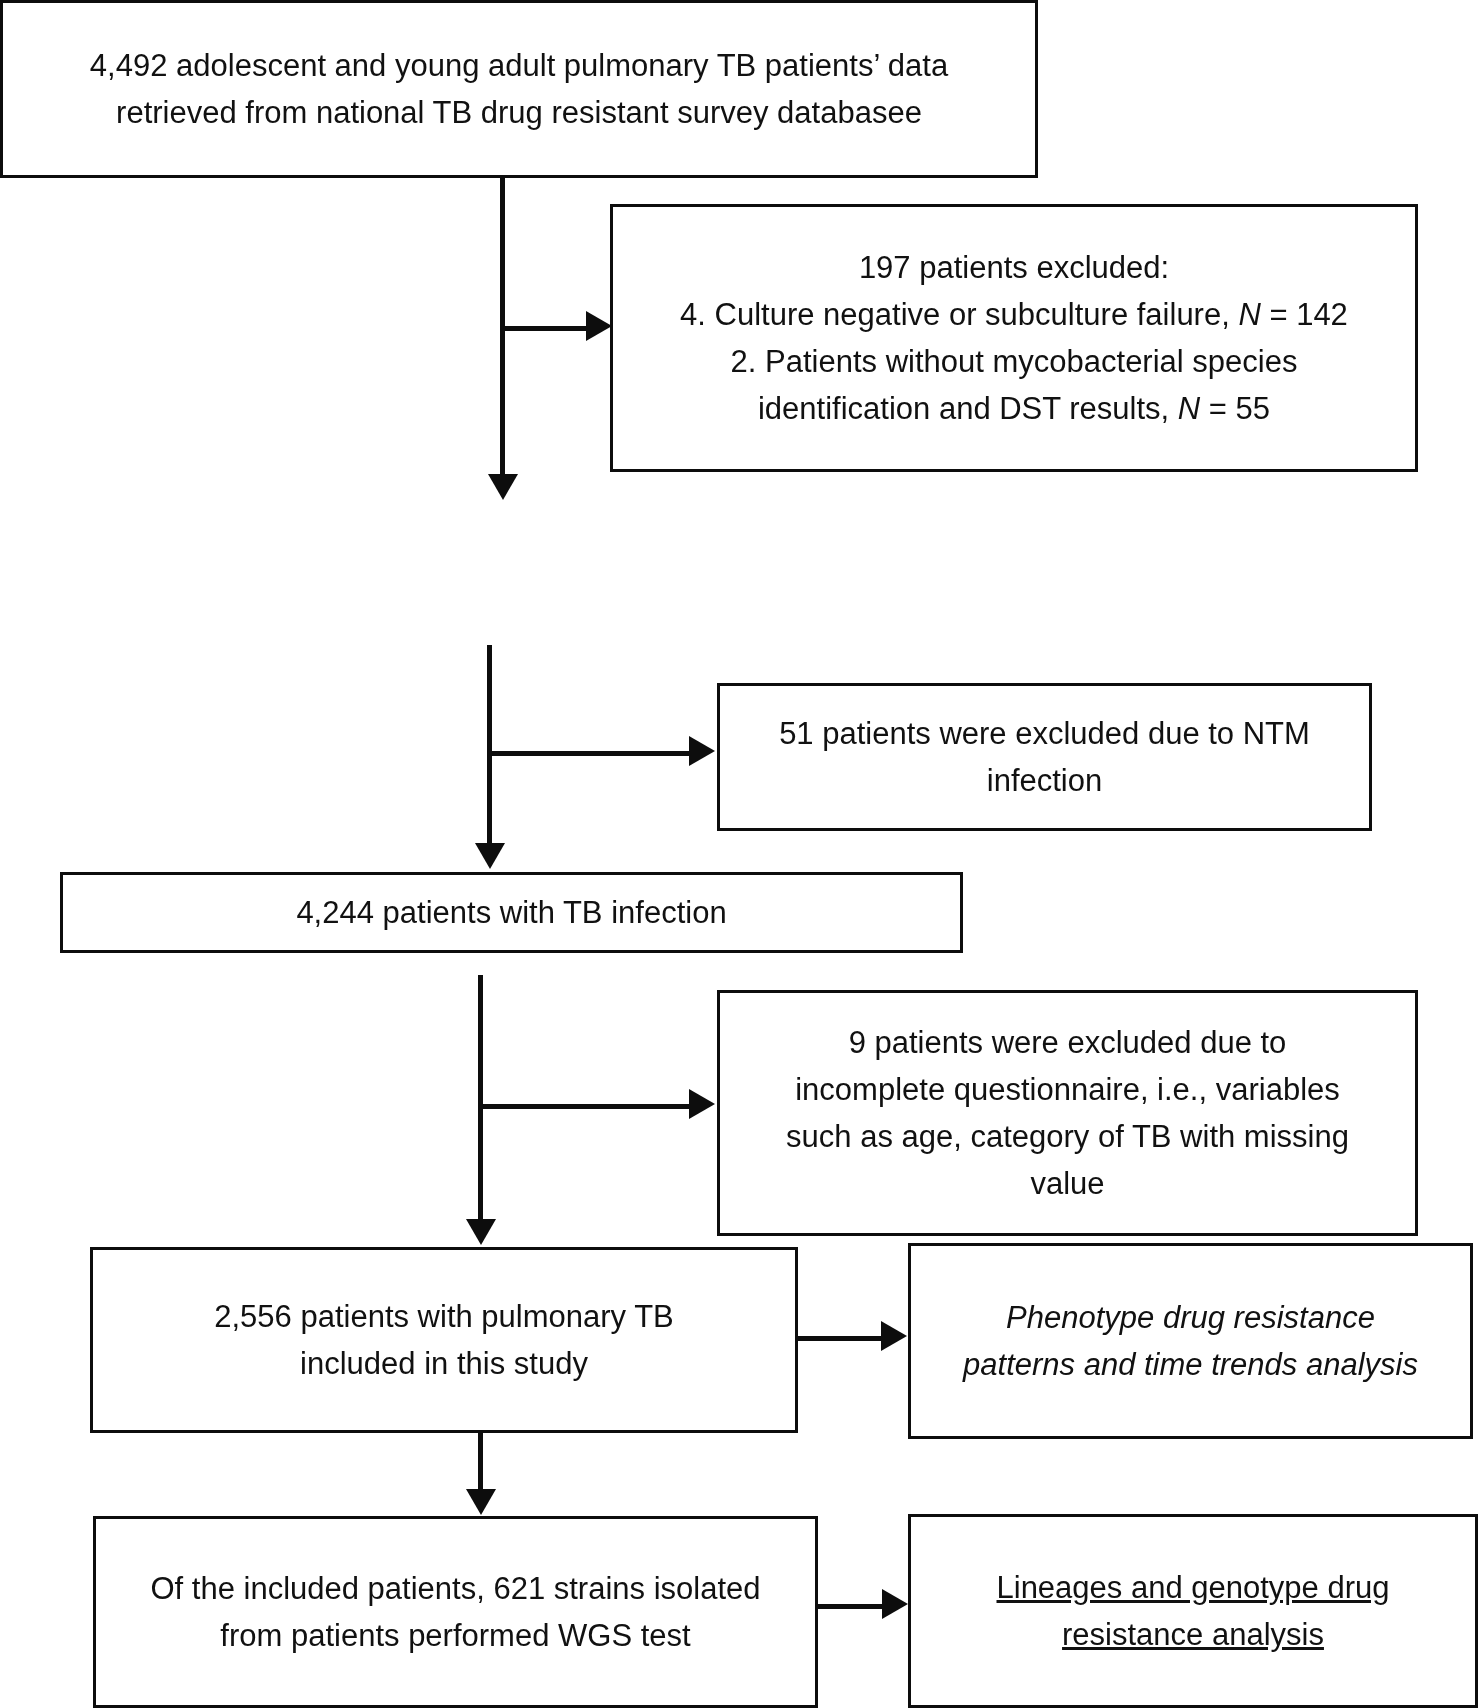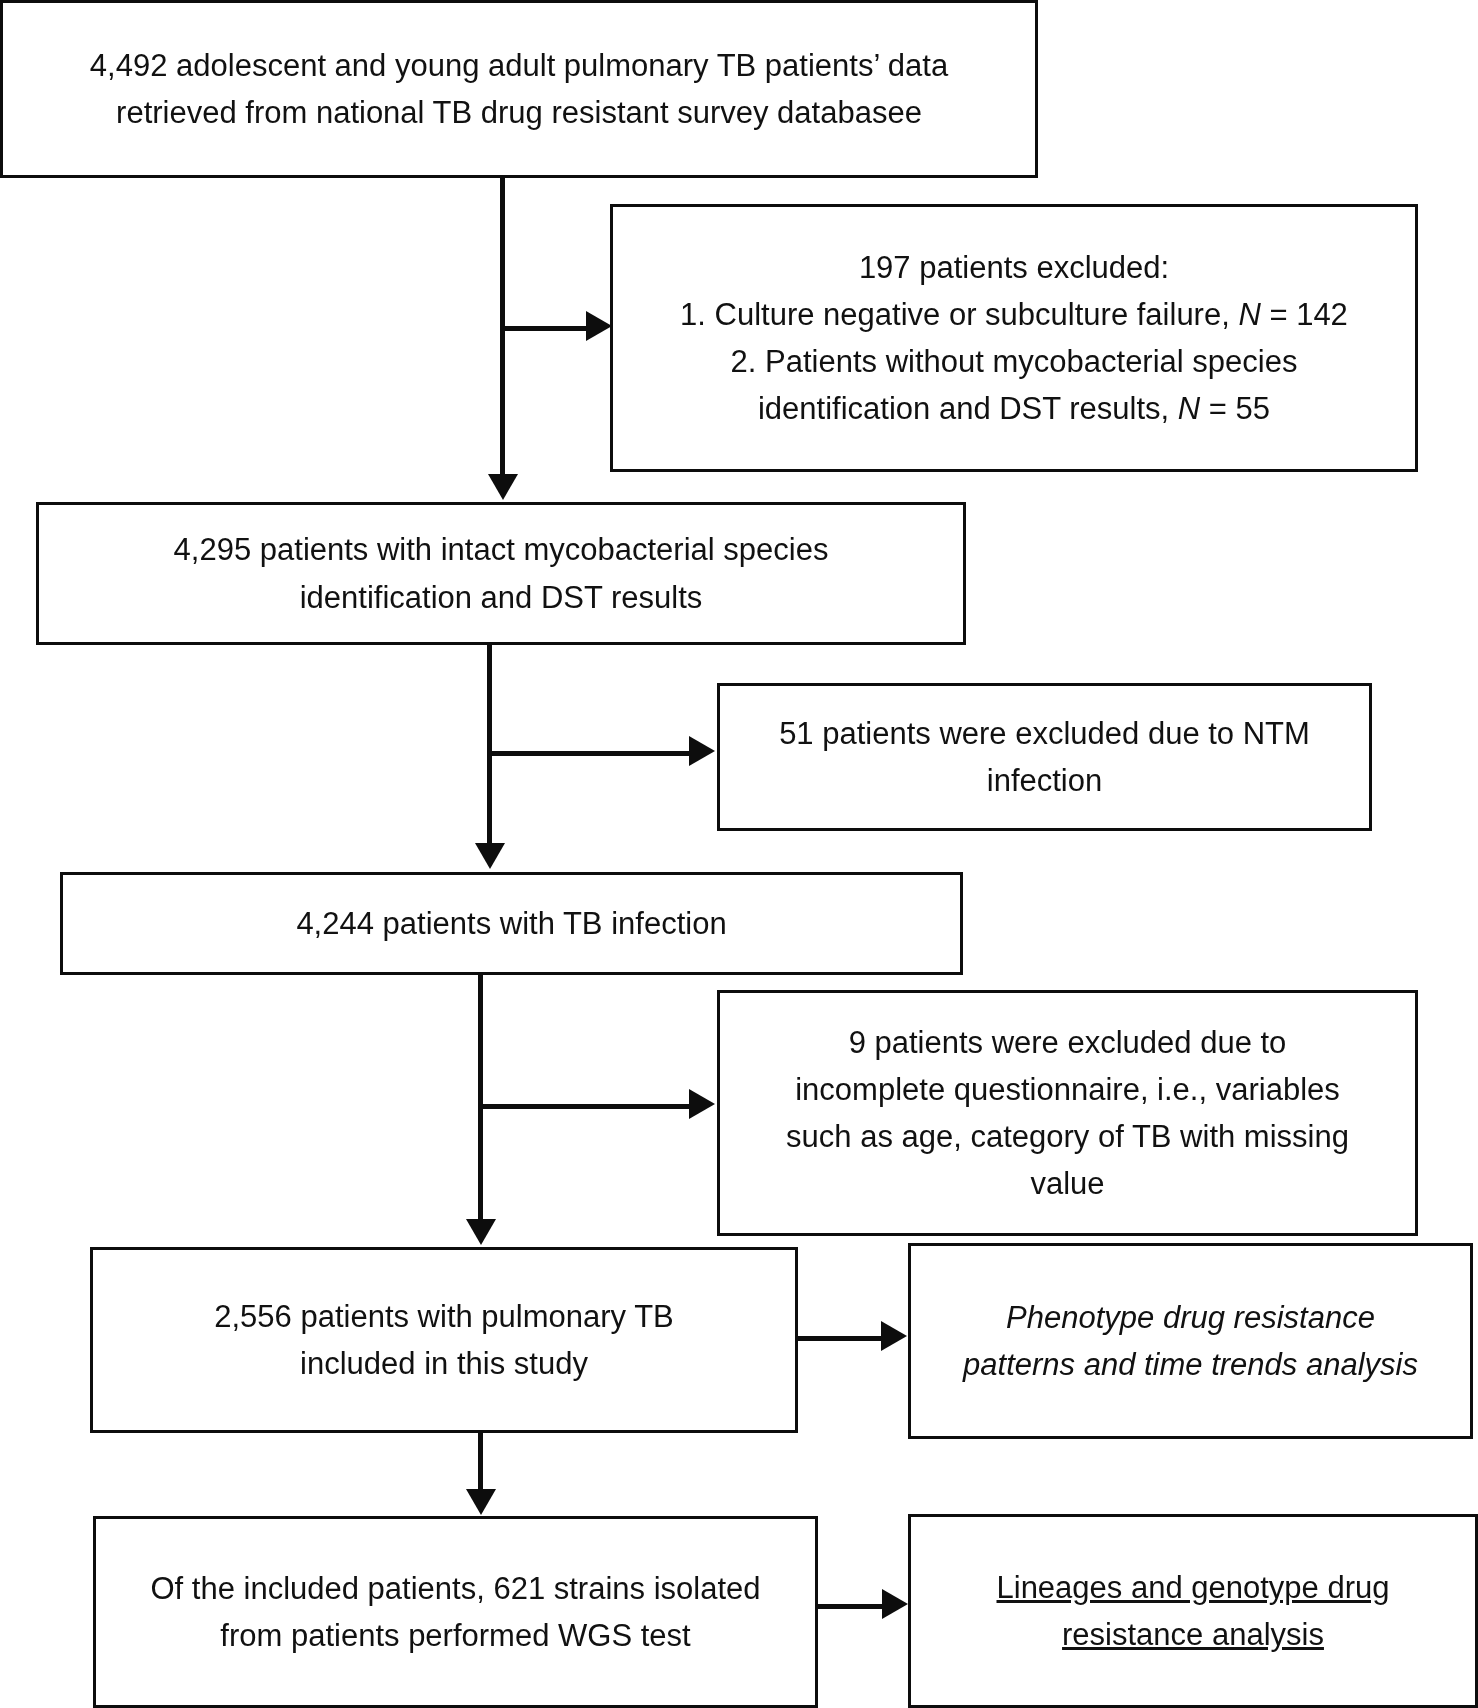--- a/index.html
+++ b/index.html
@@ -37,21 +37,21 @@
   }
   .box.center .line { text-align: center; }
   .box.left .line   { text-align: center; }
   .box .pad { padding: 0 18px; }
 
   
   #box-source      { left: 0px;   top: 0px;     width: 1038px; height: 178px; }
   #box-excluded197 { left: 610px; top: 204px;   width: 808px;  height: 268px; }
   #box-intact      { left: 36px;  top: 502px;   width: 930px;  height: 143px; }
   #box-ntm         { left: 717px; top: 683px;   width: 655px;  height: 148px; }
-  #box-tbinf       { left: 60px;  top: 872px;   width: 903px;  height: 103px; }
+  #box-tbinf       { left: 60px;  top: 872px;   width: 903px;  height: 81px; }
   #box-excluded9   { left: 717px; top: 990px;   width: 701px;  height: 246px; }
   #box-included    { left: 90px;  top: 1247px;  width: 708px;  height: 186px; }
   #box-phenotype   { left: 908px; top: 1243px;  width: 565px;  height: 196px; font-style: italic; }
   #box-wgs         { left: 93px;  top: 1516px;  width: 725px;  height: 192px; }
   #box-lineage     { left: 908px; top: 1514px;  width: 570px;  height: 194px; text-decoration: underline; }
 
   .ital { font-style: italic; }
 
   
   .vline {
@@ -120,29 +120,25 @@
     <span class="line pad">retrieved from national TB drug resistant survey databasee</span>
   </div>
 
   <div class="vline" id="v1"></div>
   <div class="arrow-down" id="a1"></div>
   <div class="hline" id="h1"></div>
   <div class="arrow-right" id="ah1"></div>
 
   <div class="box left" id="box-excluded197">
     <span class="line pad">197 patients excluded:</span>
-    <span class="line pad"><span>1. Culture negative or subculture failure, </span><span class="ital">N</span><span> = 142</span></span>
+    <span class="line pad"><span>4. Culture negative or subculture failure, </span><span class="ital">N</span><span> = 142</span></span>
     <span class="line pad">2. Patients without mycobacterial species</span>
     <span class="line pad"><span>identification and DST results, </span><span class="ital">N</span><span> = 55</span></span>
   </div>
 
-  <div class="box center" id="box-intact">
-    <span class="line pad">4,295 patients with intact mycobacterial species</span>
-    <span class="line pad">identification and DST results</span>
-  </div>
 
   <div class="vline" id="v2"></div>
   <div class="arrow-down" id="a2"></div>
   <div class="hline" id="h2"></div>
   <div class="arrow-right" id="ah2"></div>
 
   <div class="box center" id="box-ntm">
     <span class="line pad">51 patients were excluded due to NTM</span>
     <span class="line pad">infection</span>
   </div>

